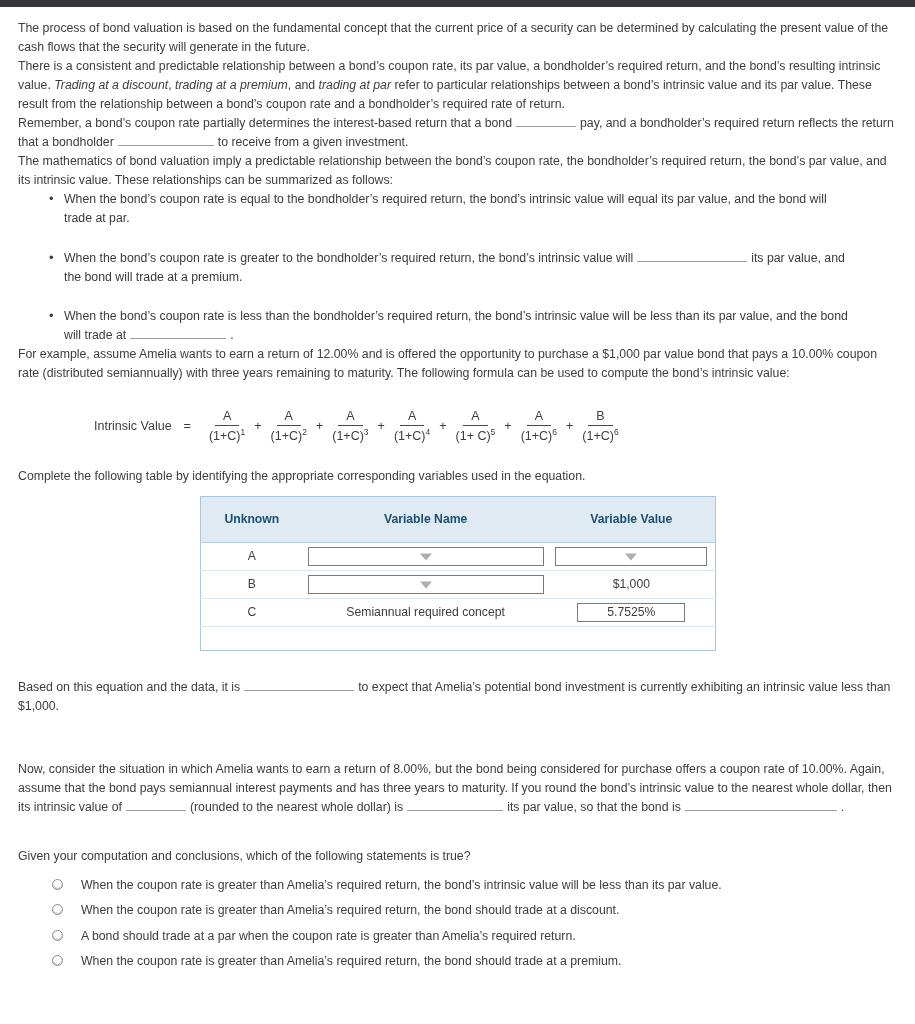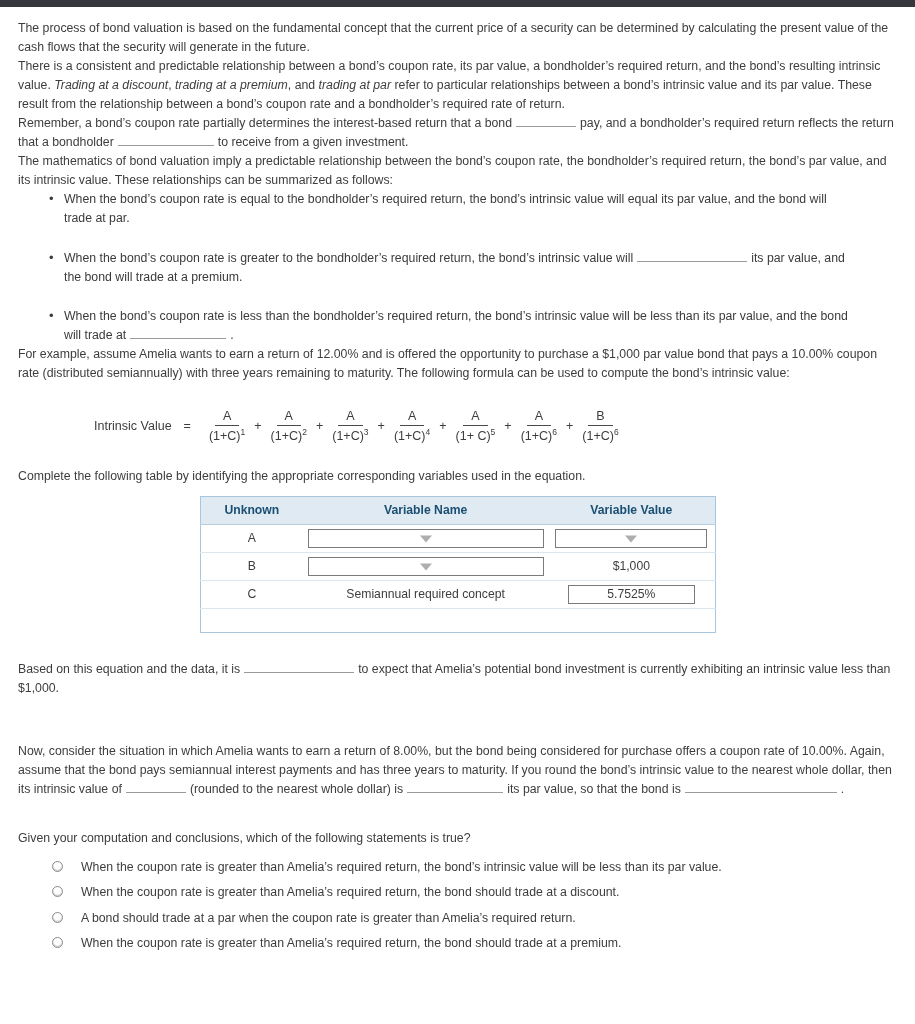--- a/index.html
+++ b/index.html
@@ -109,21 +109,21 @@
     border-collapse: collapse;
     width: 516px;
     border: 1px solid #a8c6dd;
     background: #ffffff;
   }
   table.vartable thead th {
     background: #dfeaf3;
     color: #1b4f72;
     font-weight: bold;
     font-size: 12.2px;
-    padding: 4px 4px;
+    padding: 13px 4px;
     border: none;
     text-align: center;
     border-bottom: 1px solid #b9cfe0;
   }
   table.vartable thead th.col-unknown { width: 104px; text-align: center; }
   table.vartable thead th.col-name { width: 245px; }
   table.vartable thead th.col-value { width: 167px; }
   table.vartable tbody td {
     padding: 4px 4px;
     text-align: center;
@@ -153,21 +153,21 @@
     transform: translate(-50%, -50%);
     width: 0; height: 0;
     border-left: 6px solid transparent;
     border-right: 6px solid transparent;
     border-top: 7px solid #aeaeae;
   }
   .textbox {
     display: block;
     border: 1px solid #7a7a7a;
     background: #ffffff;
-    width: 127px;
+    width: 108px;
     height: 19px;
     line-height: 17px;
     margin: 0 auto;
     font-size: 12.2px;
     color: #3d3d3d;
     text-align: center;
   }
 
   
   ul.choices {

